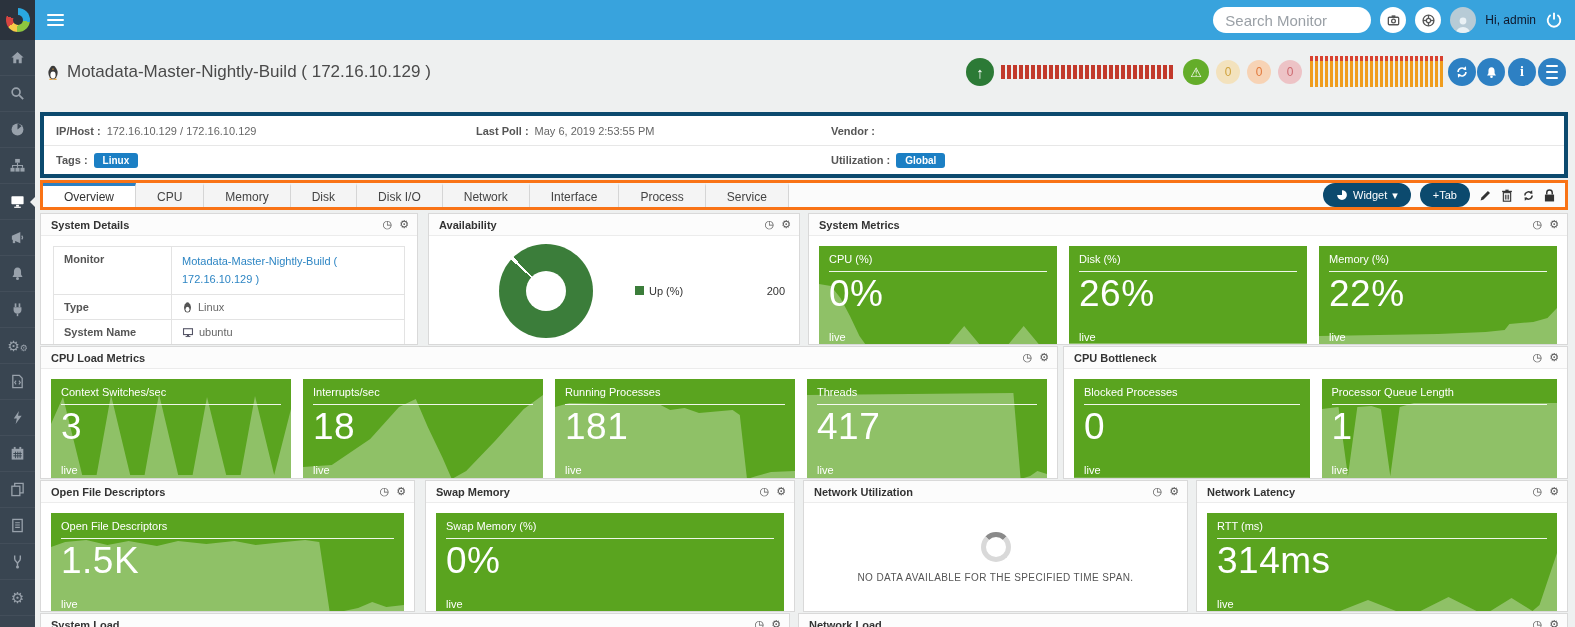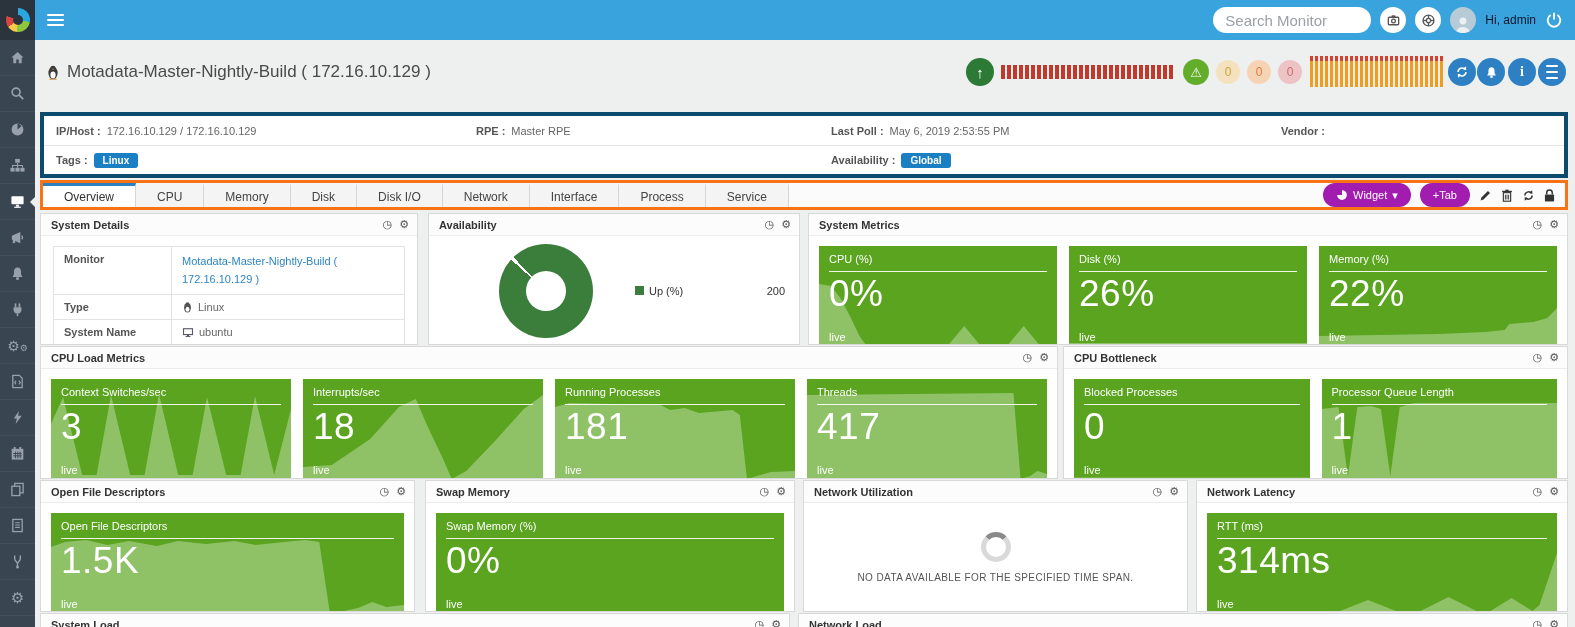--- a/index.html
+++ b/index.html
@@ -49,21 +49,21 @@
   .info-row + .info-row { border-top:1px solid #e7e7e7; }
   .info-cell { padding-left:12px; color:#666; display:flex; align-items:center; gap:6px; }
   .info-cell b { color:#555; font-weight:700; }
   .badge { background:#1b7fc4; color:#fff; border-radius:3px; font-size:10px; padding:2px 9px; font-weight:700; cursor:pointer; }
 
   
   .tabstrip { position:absolute; left:5px; top:140px; width:1528px; height:30px; background:#fbfbfb; border:3px solid #f97316; display:flex; align-items:stretch; }
   .tab { padding:0 21px; font-size:12px; color:#444; display:flex; align-items:center; border-right:1px solid #d5d5d5; background:#f4f4f4; border-top:3px solid transparent; cursor:pointer; }
   .tab.active { background:#fff; border-top:3px solid #2e80c1; color:#333; }
   .tab-controls { margin-left:auto; display:flex; align-items:center; gap:9px; padding-right:10px; }
-  .pill { height:24px; border-radius:12px; background:#a21caf; color:#fff; font-size:11px; display:flex; align-items:center; gap:5px; padding:0 13px; cursor:pointer; }
+  .pill { height:24px; border-radius:12px; background:#0c4a6e; color:#fff; font-size:11px; display:flex; align-items:center; gap:5px; padding:0 13px; cursor:pointer; }
   .tool-icon { color:#333; cursor:pointer; display:flex; align-items:center; font-size:13px; }
 
   
   .card { position:absolute; background:#fff; border:1px solid #d9d9d9; overflow:hidden; }
   .card-h { height:22px; display:flex; align-items:center; padding:0 8px 0 10px; border-bottom:1px solid #ececec; background:#fcfcfc; }
   .card-title { font-size:11px; color:#333; font-weight:700; }
   .hicons { margin-left:auto; display:flex; align-items:center; gap:7px; color:#555; }
   .hicons .hi { cursor:pointer; display:flex; align-items:center; font-size:11px; line-height:1; }
 
   .tiles { display:flex; gap:12px; padding:10px; }
@@ -299,40 +299,36 @@
       </div>
   </div>
 
   <div class="info-panel">
     <div class="info-row">
       <div class="info-cell">
           <b>IP/Host :</b>
           <span>172.16.10.129 / 172.16.10.129</span>
         </div>
       <div class="info-cell">
-          <b>RPE :</b>
-          <span>Master RPE</span>
-        </div>
-      <div class="info-cell">
           <b>Last Poll :</b>
           <span>May 6, 2019 2:53:55 PM</span>
         </div>
       <div class="info-cell">
           <b>Vendor :</b>
           <span></span>
         </div>
     </div>
     <div class="info-row">
       <div class="info-cell">
           <b>Tags :</b>
           <span class="badge">Linux</span>
         </div>
       <div class="info-cell"></div>
       <div class="info-cell">
-          <b>Availability :</b>
+          <b>Utilization :</b>
           <span class="badge">Global</span>
         </div>
       <div class="info-cell"></div>
     </div>
   </div>
 
   <div class="tabstrip">
     <div class="tab active">Overview</div>
     <div class="tab">CPU</div>
     <div class="tab">Memory</div>

